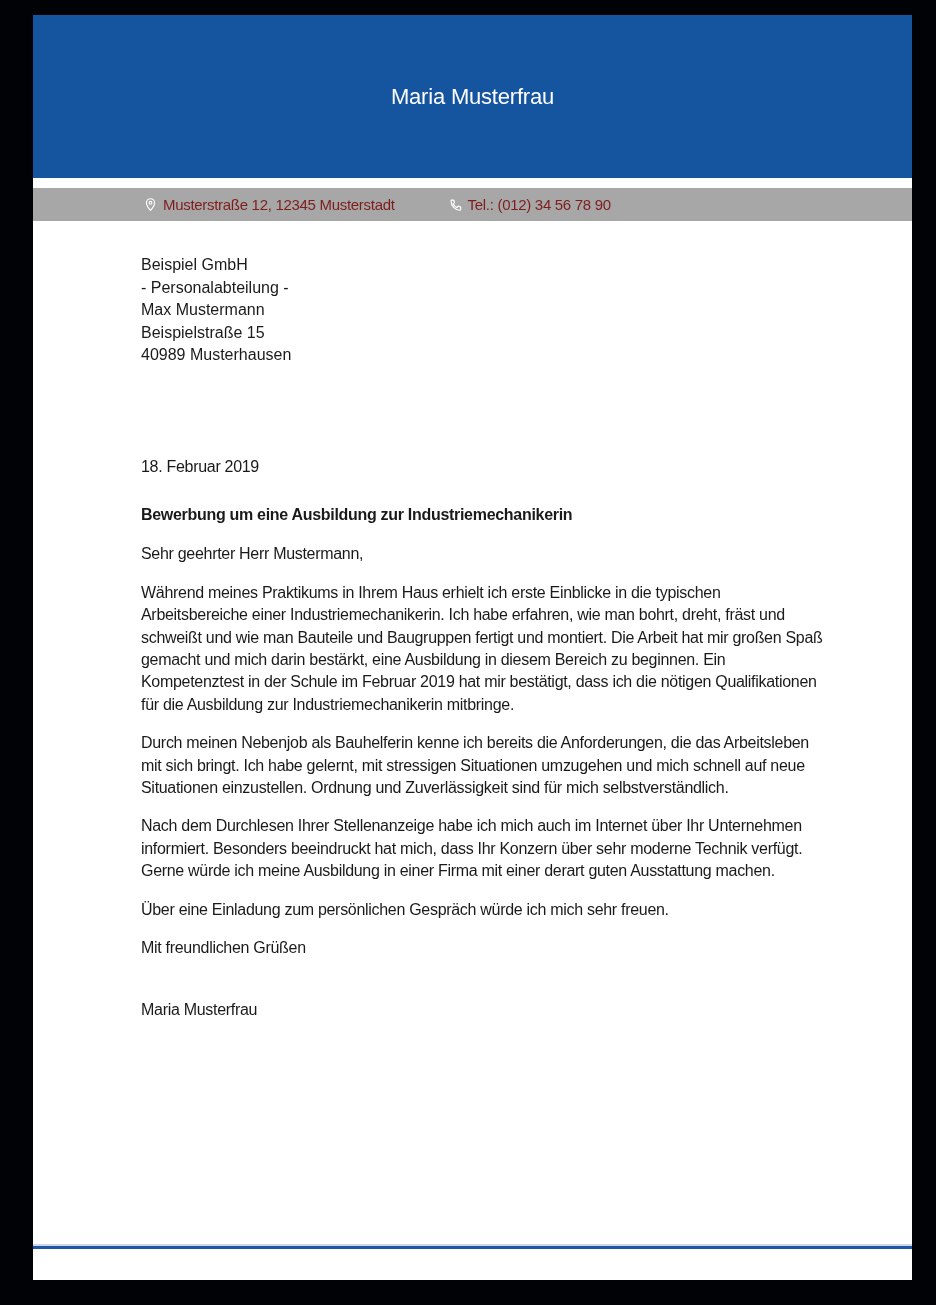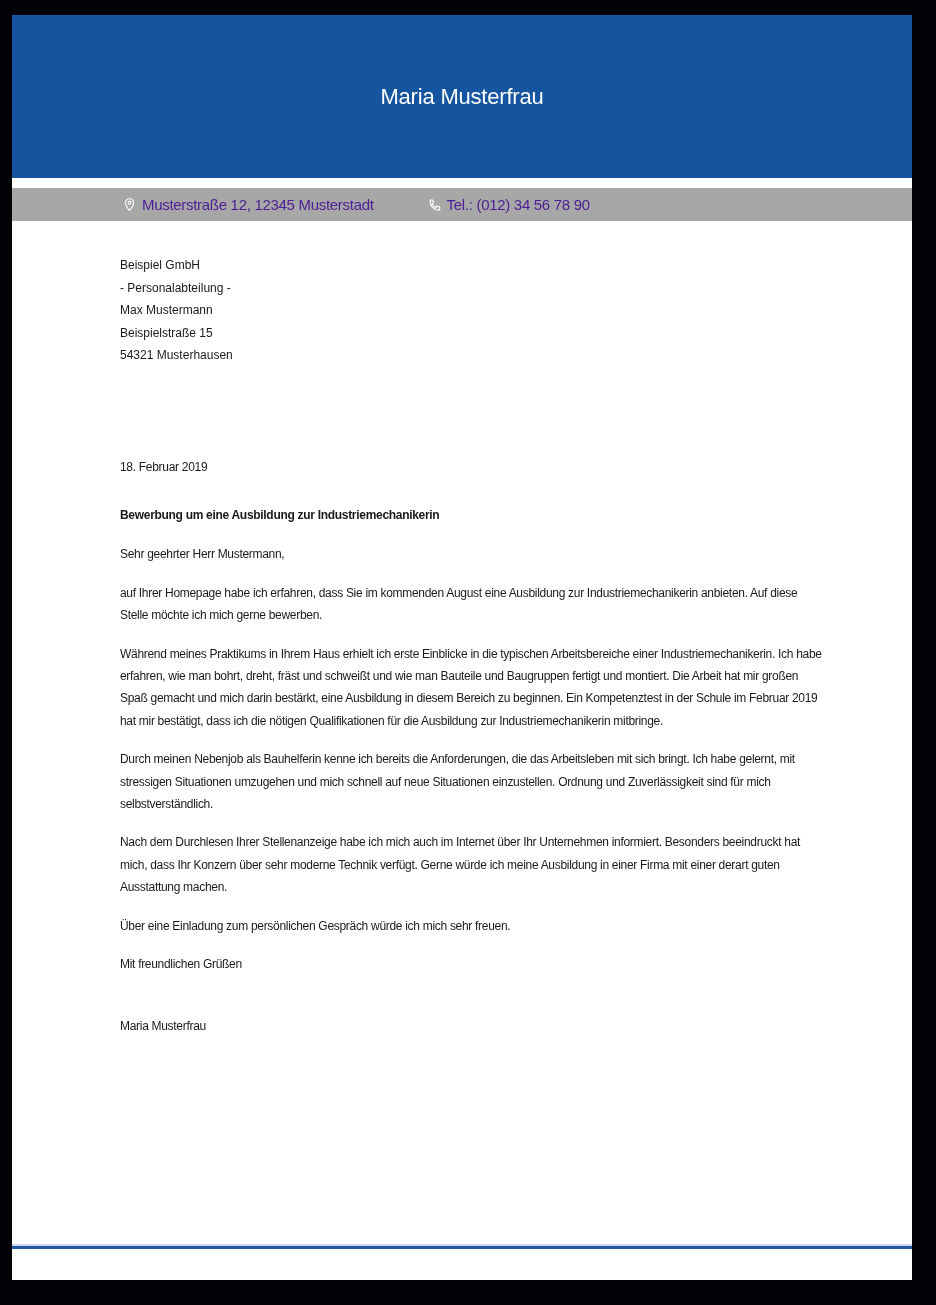--- a/index.html
+++ b/index.html
@@ -5,21 +5,21 @@
   html, body {
     margin: 0;
     padding: 0;
     background: #222;
   }
   .frame {
     width: 936px;
     height: 1305px;
     box-sizing: border-box;
     background: #000205;
-    padding: 15px 24px 25px 12px;
+    padding: 15px 24px 25px 33px;
     font-family: "Liberation Sans", sans-serif;
   }
   .sheet {
     position: relative;
     width: 100%;
     height: 100%;
     background: #ffffff;
     overflow: hidden;
   }
   .band {
@@ -33,42 +33,42 @@
     margin: 0;
     color: #ffffff;
     font-size: 22px;
     font-weight: 400;
     letter-spacing: -0.2px;
   }
   .contact-bar {
     margin-top: 10px;
     height: 33px;
     background: #A7A7A7;
-    color: #4c1d95;
+    color: #7f1d1d;
     display: flex;
     align-items: center;
     padding-left: 110px;
     font-size: 15px;
     letter-spacing: -0.3px;
   }
   .contact-item {
     display: inline-flex;
     align-items: center;
     gap: 5px;
   }
   .contact-item + .contact-item {
     margin-left: 54px;
   }
   .contact-item svg {
     display: block;
   }
   .letter-body {
     padding: 33px 88px 0 108px;
     color: #1a1a1a;
-    font-size: 12px;
+    font-size: 16px;
     line-height: 22.4px;
     letter-spacing: -0.3px;
   }
   .recipient {
     line-height: 22.5px;
     letter-spacing: 0;
   }
   .date-line {
     margin-top: 89px;
     text-align: left;
@@ -125,30 +125,29 @@
         <span>Tel.: (012) 34 56 78 90</span>
       </span>
     </div>
 
     <main class="letter-body">
       <div class="recipient">
         <div>Beispiel GmbH</div>
         <div>- Personalabteilung -</div>
         <div>Max Mustermann</div>
         <div>Beispielstraße 15</div>
-        <div>54321 Musterhausen</div>
+        <div>40989 Musterhausen</div>
       </div>
 
       <div class="date-line">18. Februar 2019</div>
 
       <div class="subject-line">Bewerbung um eine Ausbildung zur Industriemechanikerin</div>
 
       <p class="salutation">Sehr geehrter Herr Mustermann,</p>
 
-      <p>auf Ihrer Homepage habe ich erfahren, dass Sie im kommenden August eine Ausbildung zur Industriemechanikerin anbieten. Auf diese Stelle möchte ich mich gerne bewerben.</p>
       <p>Während meines Praktikums in Ihrem Haus erhielt ich erste Einblicke in die typischen Arbeitsbereiche einer Industriemechanikerin. Ich habe erfahren, wie man bohrt, dreht, fräst und schweißt und wie man Bauteile und Baugruppen fertigt und montiert. Die Arbeit hat mir großen Spaß gemacht und mich darin bestärkt, eine Ausbildung in diesem Bereich zu beginnen. Ein Kompetenztest in der Schule im Februar 2019 hat mir bestätigt, dass ich die nötigen Qualifikationen für die Ausbildung zur Industriemechanikerin mitbringe.</p>
       <p>Durch meinen Nebenjob als Bauhelferin kenne ich bereits die Anforderungen, die das Arbeitsleben mit sich bringt. Ich habe gelernt, mit stressigen Situationen umzugehen und mich schnell auf neue Situationen einzustellen. Ordnung und Zuverlässigkeit sind für mich selbstverständlich.</p>
       <p>Nach dem Durchlesen Ihrer Stellenanzeige habe ich mich auch im Internet über Ihr Unternehmen informiert. Besonders beeindruckt hat mich, dass Ihr Konzern über sehr moderne Technik verfügt. Gerne würde ich meine Ausbildung in einer Firma mit einer derart guten Ausstattung machen.</p>
 
       <p>Über eine Einladung zum persönlichen Gespräch würde ich mich sehr freuen.</p>
       <p>Mit freundlichen Grüßen</p>
       <p class="signature">Maria Musterfrau</p>
     </main>
 
     <div class="footer-accent"></div>

